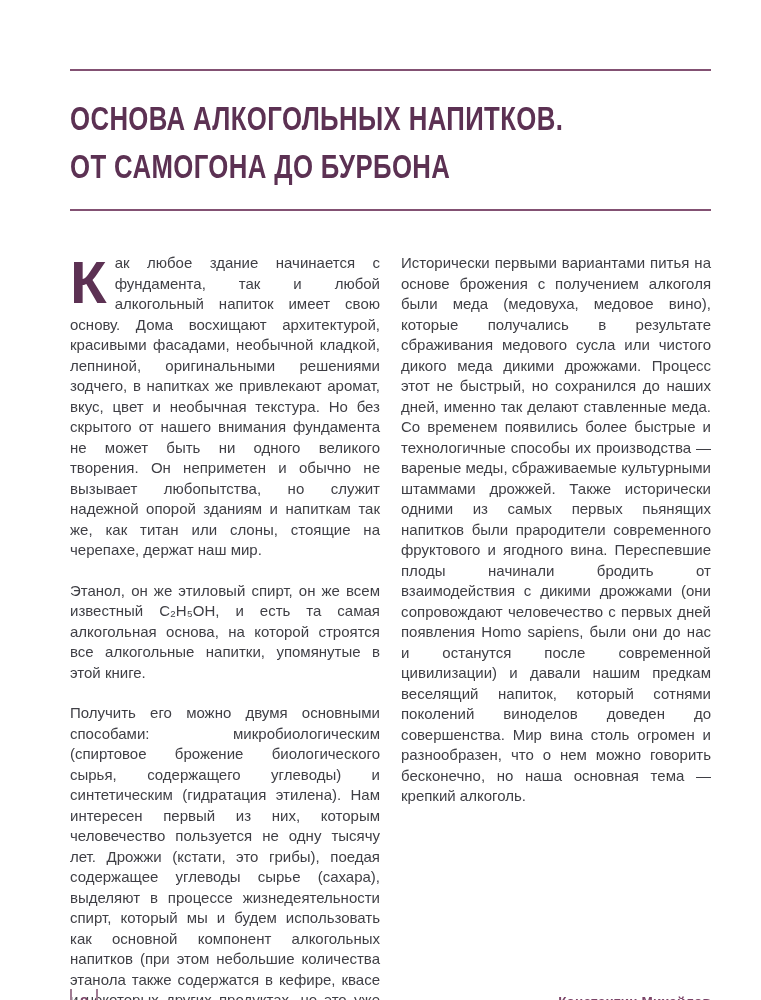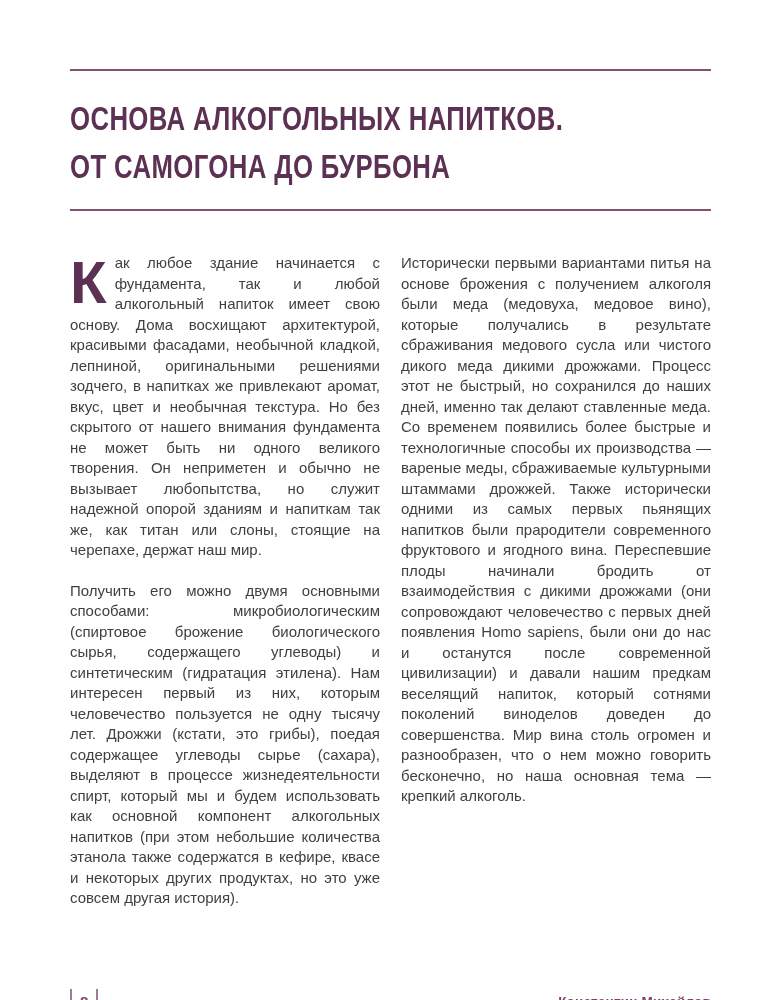--- a/index.html
+++ b/index.html
@@ -117,20 +117,21 @@
   </h1>
 
   <div class="rule rule-bottom"></div>
 
   <div class="columns">
 
     <div class="col">
       <p>
         <span class="dropcap">К</span><span>ак любое здание начинается с фундамента, так и любой алкогольный напиток имеет свою основу. Дома восхищают архитектурой, красивыми фасадами, необычной кладкой, лепниной, оригинальными решениями зодчего, в напитках же привлекают аромат, вкус, цвет и необычная текстура. Но без скрытого от нашего внимания фундамента не может быть ни одного великого творения. Он неприметен и обычно не вызывает любопытства, но служит надежной опорой зданиям и напиткам так же, как титан или слоны, стоящие на черепахе, держат наш мир.</span>
       </p>
+      <p>Этанол, он же этиловый спирт, он же всем известный C₂H₅OH, и есть та самая алкогольная основа, на которой строятся все алкогольные напитки, упомянутые в этой книге.</p>
       <p>Получить его можно двумя основными способами: микробиологическим (спиртовое брожение биологического сырья, содержащего углеводы) и синтетическим (гидратация этилена). Нам интересен первый из них, которым человечество пользуется не одну тысячу лет. Дрожжи (кстати, это грибы), поедая содержащее углеводы сырье (сахара), выделяют в процессе жизнедеятельности спирт, который мы и будем использовать как основной компонент алкогольных напитков (при этом небольшие количества этанола также содержатся в кефире, квасе и некоторых других продуктах, но это уже совсем другая история).</p>
     </div>
 
     <div class="col">
       <p>Исторически первыми вариантами питья на основе брожения с получением алкоголя были меда (медовуха, медовое вино), которые получались в результате сбраживания медового сусла или чистого дикого меда дикими дрожжами. Процесс этот не быстрый, но сохранился до наших дней, именно так делают ставленные меда. Со временем появились более быстрые и технологичные способы их производства — вареные меды, сбраживаемые культурными штаммами дрожжей. Также исторически одними из самых первых пьянящих напитков были прародители современного фруктового и ягодного вина. Переспевшие плоды начинали бродить от взаимодействия с дикими дрожжами (они сопровождают человечество с первых дней появления Homo sapiens, были они до нас и останутся после современной цивилизации) и давали нашим предкам веселящий напиток, который сотнями поколений виноделов доведен до совершенства. Мир вина столь огромен и разнообразен, что о нем можно говорить бесконечно, но наша основная тема — крепкий алкоголь.</p>
 
     </div>
 
   </div>
 

